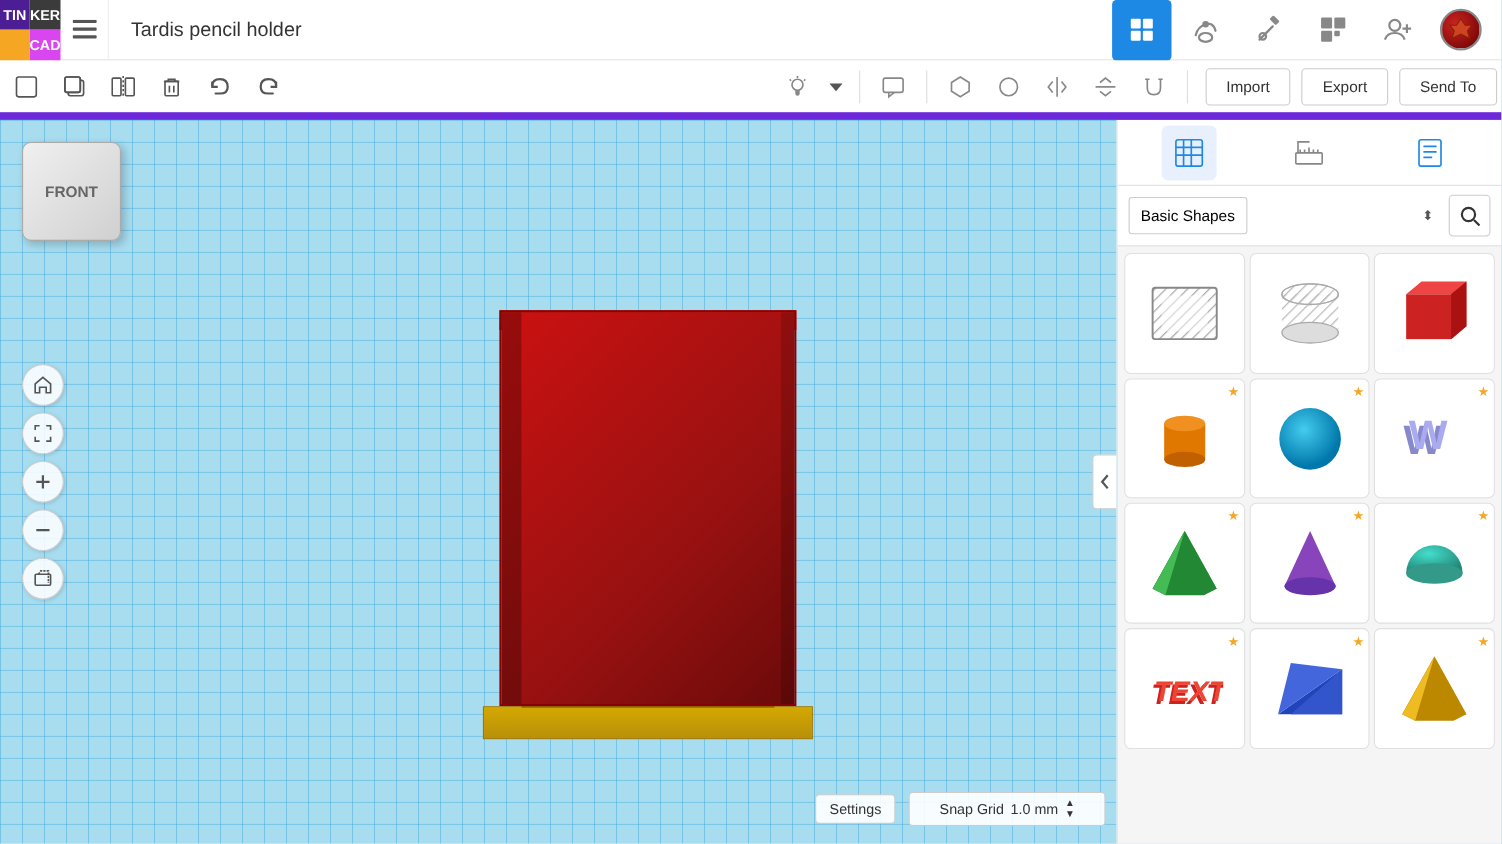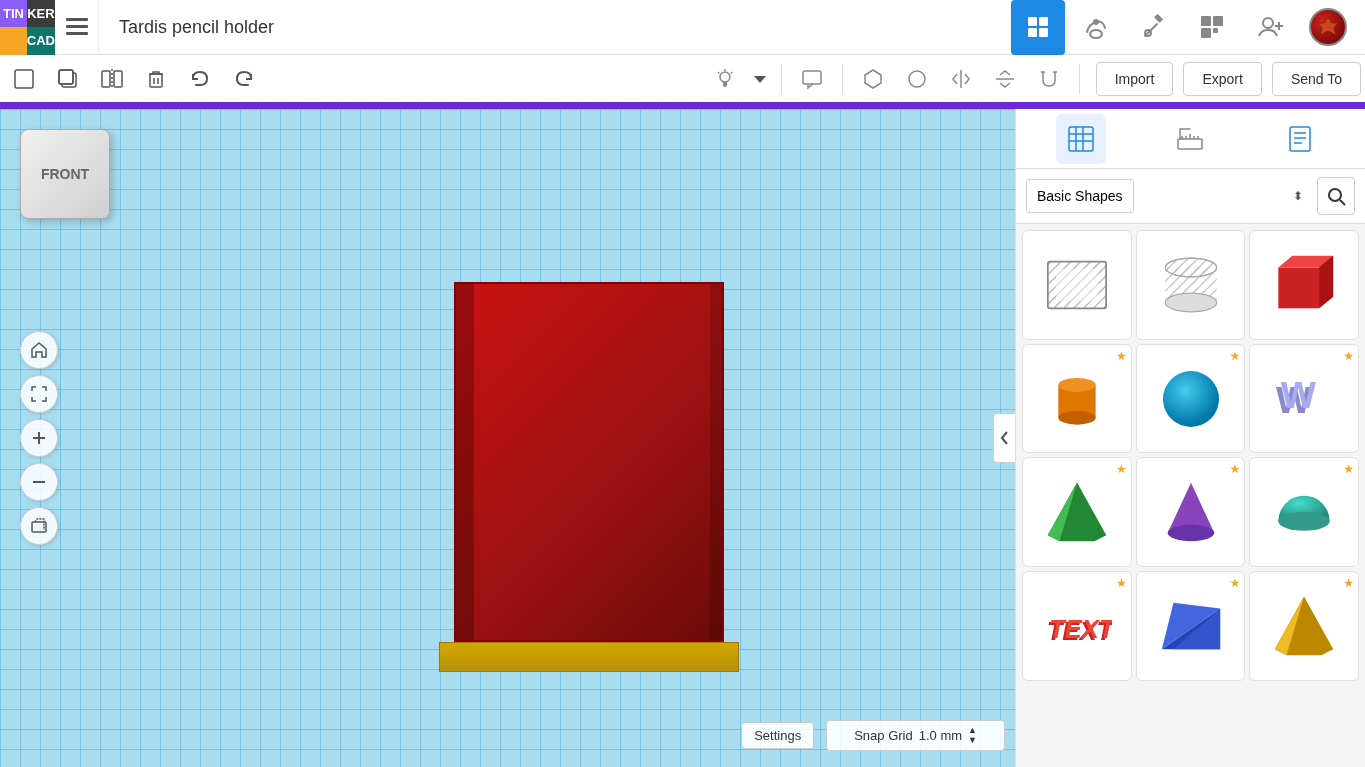--- a/index.html
+++ b/index.html
@@ -18,23 +18,23 @@
     }
     #logo {
       width: 55px;
       height: 55px;
       display: grid;
       grid-template-columns: 1fr 1fr;
       grid-template-rows: 1fr 1fr;
       flex-shrink: 0;
     }
     .logo-cell { display: flex; align-items: center; justify-content: center; font-weight: bold; font-size: 13px; color: #fff; }
-    .logo-tin { background: #8b5cf6; }
+    .logo-tin { background: #4c1d95; }
     .logo-ker { background: #3b3b3b; }
-    .logo-cad { background: #0f766e; }
+    .logo-cad { background: #d946ef; }
     .logo-blank { background: #f5a623; }
 
     #app-menu-btn {
       width: 44px; height: 55px;
       display: flex; align-items: center; justify-content: center;
       cursor: pointer; border-right: 1px solid #eee;
       flex-shrink: 0;
     }
     #project-title {
       padding: 0 20px;

